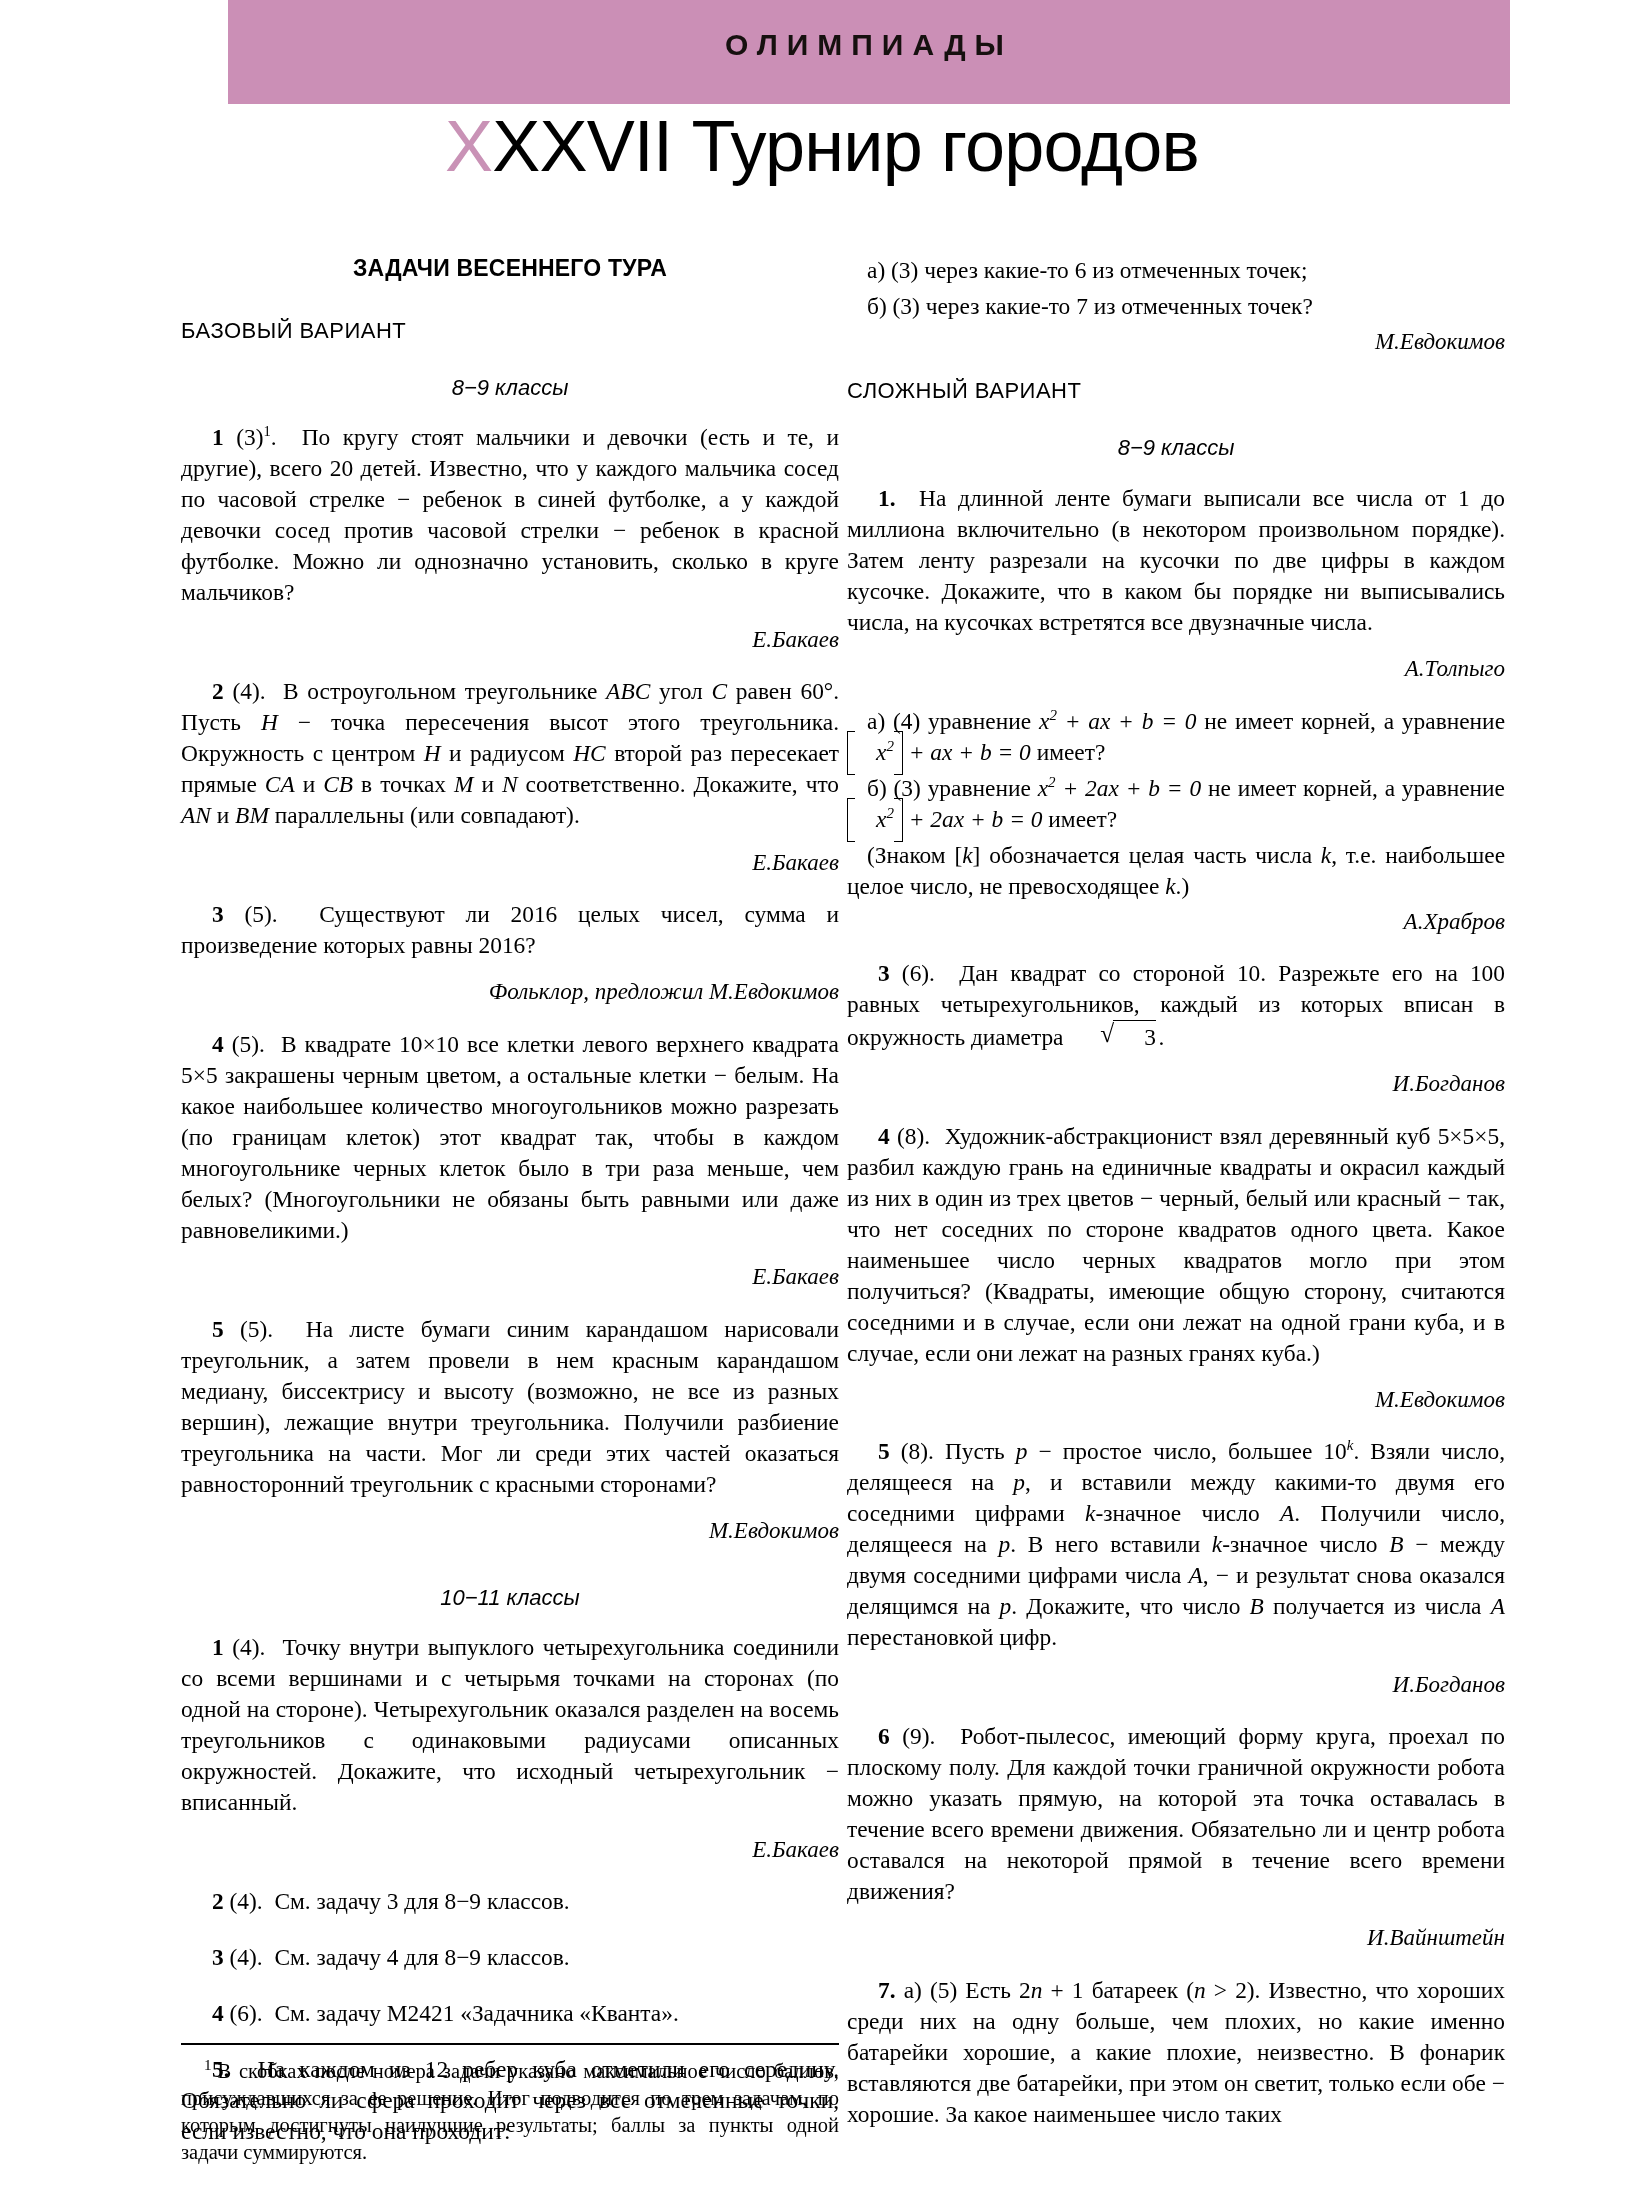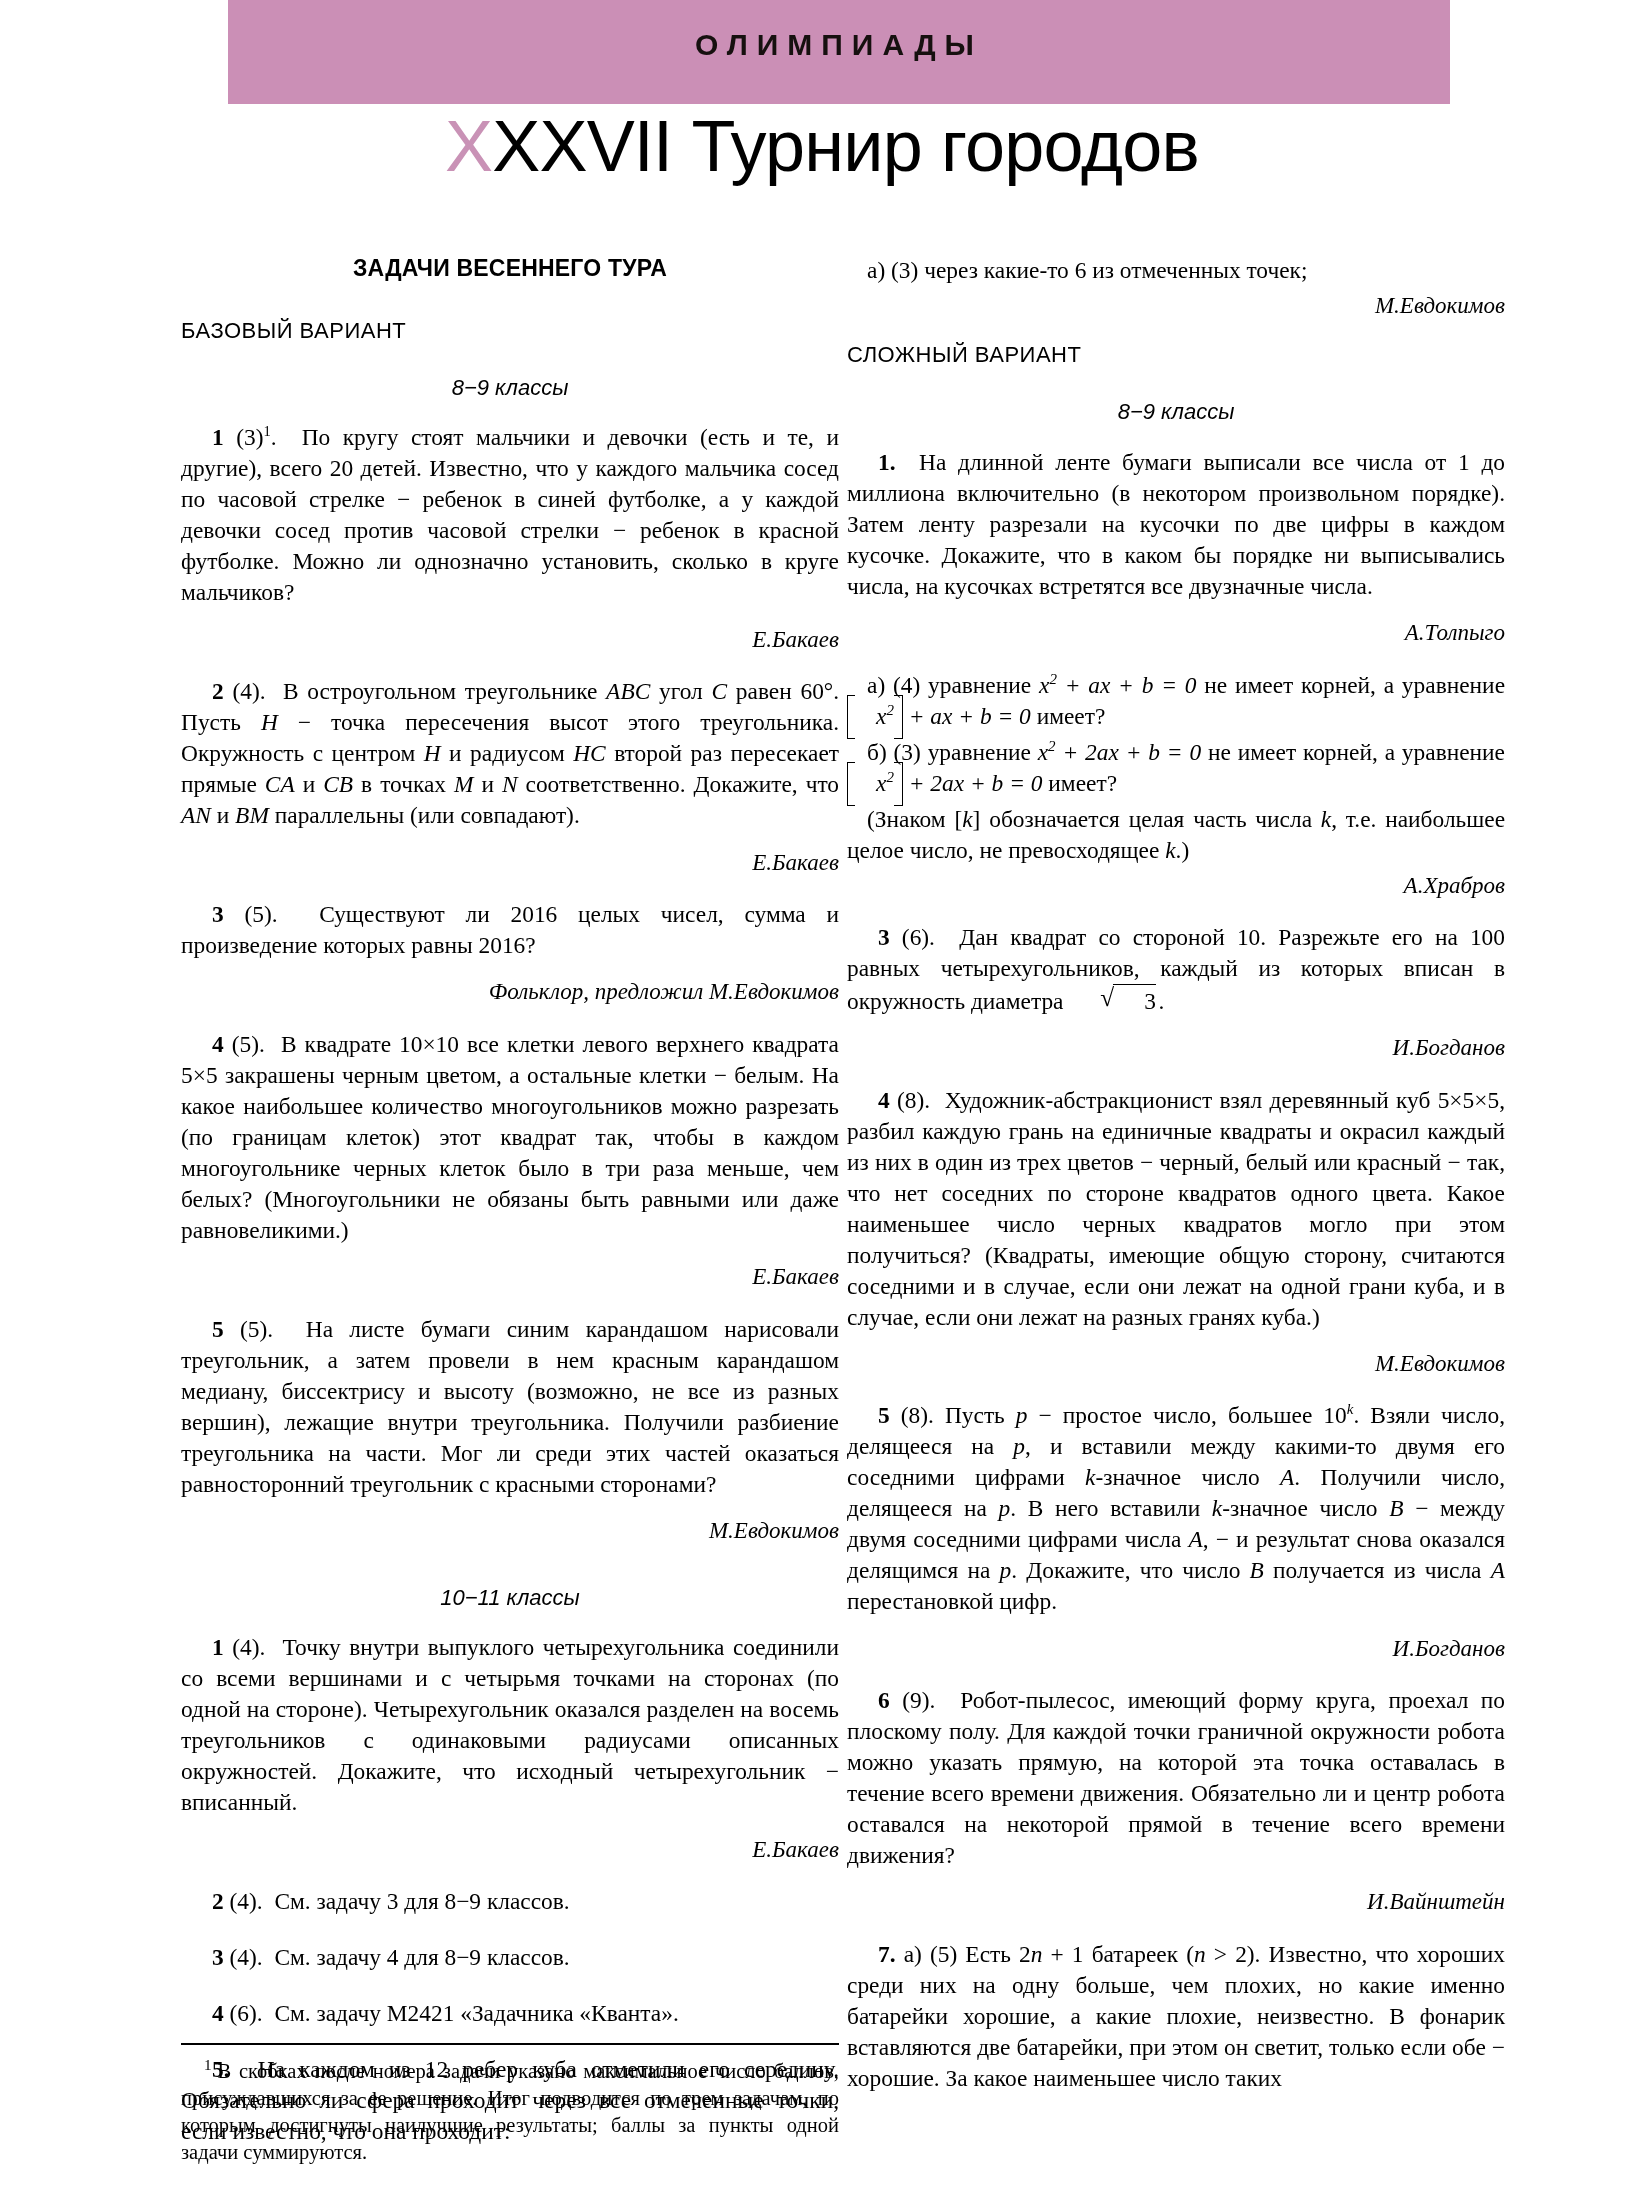--- a/index.html
+++ b/index.html
@@ -14,24 +14,23 @@
     font-family: "Liberation Serif", "DejaVu Serif", serif;
     color: #000000;
     overflow: hidden;
   }
 
   
   .banner {
     position: absolute;
     left: 228px;
     top: 0;
-    width: 1177px;
+    width: 1282px;
     height: 104px;
     background: #cb8fb6;
-    padding-left: 45px;
   }
   .banner-label {
     position: absolute;
     left: 0;
     right: 0;
     top: 28px;
     text-align: center;
     font-family: "Liberation Sans", "DejaVu Sans", sans-serif;
     font-weight: 700;
     font-size: 30px;
@@ -245,20 +244,21 @@
 
     <p class="prob ref"><span class="num">4</span> <span>(6).</span>&nbsp; <span>См. задачу М2421 «Задачника «Кванта».</span></p>
 
     <p class="prob"><span class="num">5.</span>&nbsp; <span>На каждом из 12 ребер куба отметили его середину. Обязательно ли сфера проходит через все отмеченные точки, если известно, что она проходит:</span></p>
 
   </div>
 
   <div class="col col-right">
 
     <p class="prob sub tight">а) (3) через какие-то 6 из отмеченных точек;</p>
+    <p class="prob sub">б) (3) через какие-то 7 из отмеченных точек?</p>
     <p class="author">М.Евдокимов</p>
 
     <div class="h-variant spaced-top">СЛОЖНЫЙ ВАРИАНТ</div>
     <div class="h-grade">8−9 классы</div>
 
     <p class="prob"><span class="num">1.</span>&nbsp; <span>На длинной ленте бумаги выписали все числа от 1 до миллиона включительно (в некотором произвольном порядке). Затем ленту разрезали на кусочки по две цифры в каждом кусочке. Докажите, что в каком бы порядке ни выписывались числа, на кусочках встретятся все двузначные числа.</span></p>
     <p class="author">А.Толпыго</p>
 
 
     <p class="prob sub tight"><span>а) (4) уравнение </span><span class="m"><span class="mi">x</span><sup class="pw">2</sup><span> + ax + b = 0</span></span><span> не имеет корней, а уравнение </span><span class="brk"><span class="mi">x</span><sup class="pw">2</sup></span><span class="m"> + ax + b = 0</span><span> имеет?</span></p>

